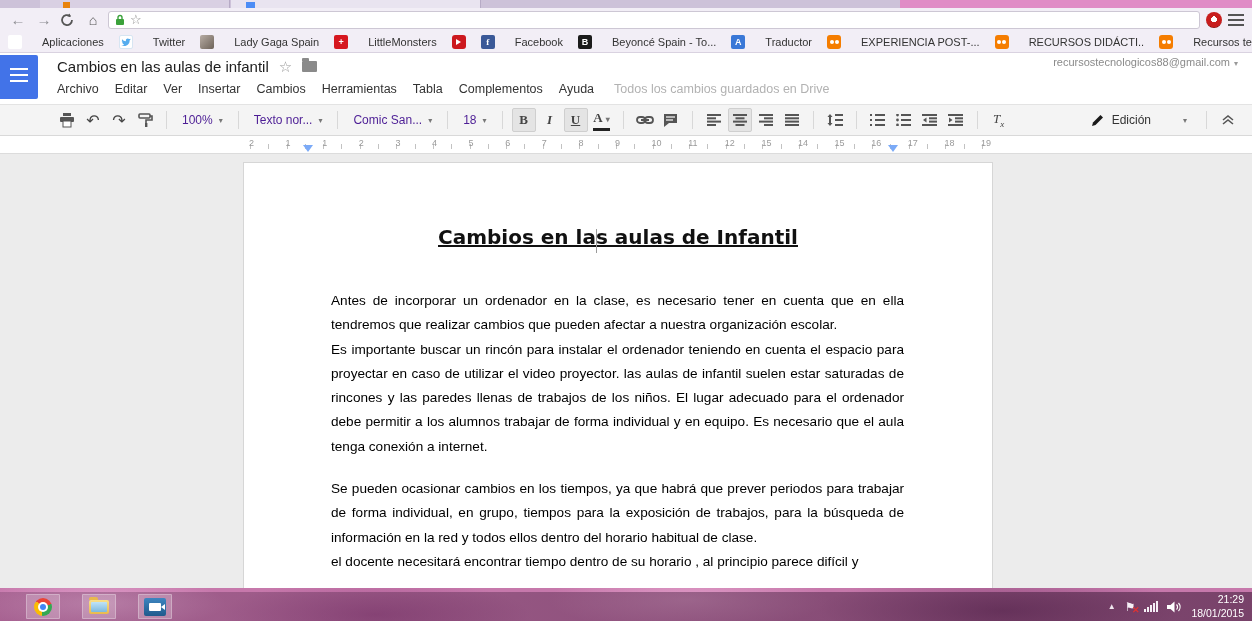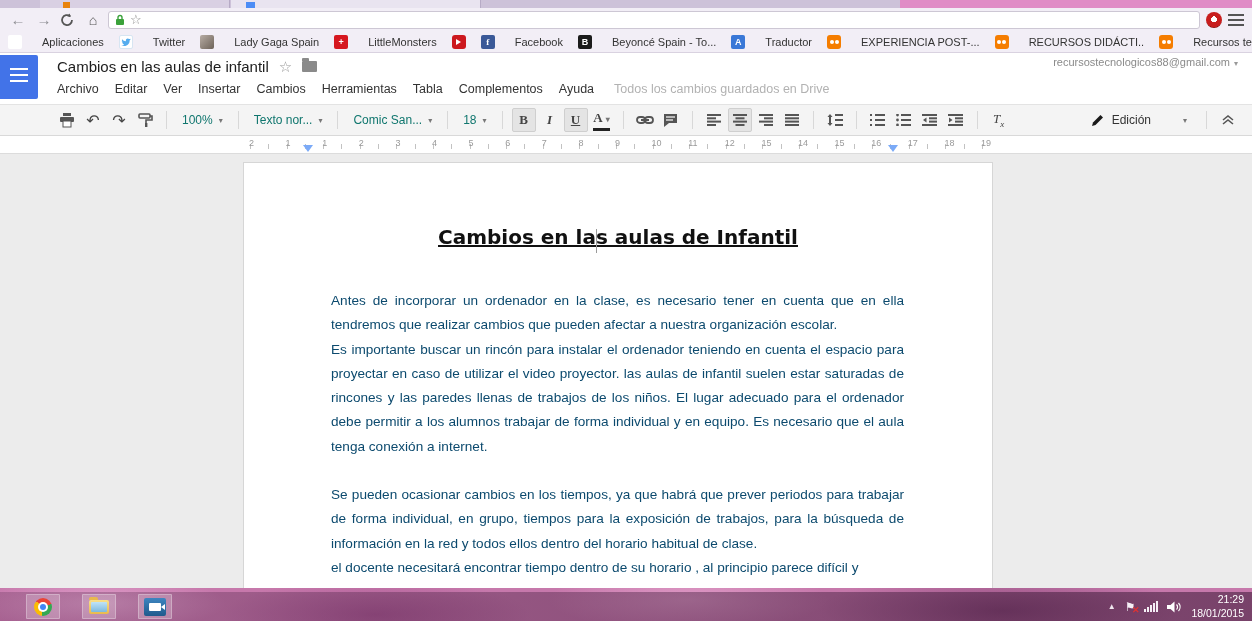--- a/index.html
+++ b/index.html
@@ -62,21 +62,21 @@
   .dh-buttons { position:absolute; right:12px; top:21px; display:flex; gap:8px; }
   .btn { height:26px; padding:0 12px; font-size:12px; font-weight:bold; border-radius:2px; display:flex; align-items:center; gap:6px; }
   .btn.gray { background:linear-gradient(#f8f8f8,#f0f0f0); border:1px solid #d2d2d2; color:#4a4a4a; }
   .btn.blue { background:#4d90fe; border:1px solid #3079ed; color:#fff; }
 
   
   .docstoolbar { position:absolute; left:0; top:104px; width:1252px; height:32px; background:#f4f4f4; border-top:1px solid #e3e3e3; border-bottom:1px solid #d9d9d9; display:flex; align-items:center; padding:0 12px 0 55px; gap:2px; }
   .tb-btn { min-width:24px; height:24px; display:flex; align-items:center; justify-content:center; border:1px solid transparent; border-radius:2px; color:#444; }
   .tb-btn.active { background:#e4e4e4; border-color:#cfcfcf; }
   .tb-sep { width:1px; height:18px; background:#d8d8d8; margin:0 7px; }
-  .tb-dd { display:flex; align-items:center; gap:6px; padding:0 6px; height:24px; font-size:12px; color:#0f766e; }
+  .tb-dd { display:flex; align-items:center; gap:6px; padding:0 6px; height:24px; font-size:12px; color:#4c1d95; }
   .tb-dd::after { content:"▾"; font-size:8px; color:#777; }
   .tb-letter { font-size:13px; font-weight:bold; font-family:"Liberation Serif", serif; }
   .tb-letter.italic { font-style:italic; }
   .tb-letter.underl { text-decoration:underline; }
   .tb-color { position:relative; font-family:"Liberation Serif", serif; font-weight:bold; font-size:13px; padding-bottom:2px; border-bottom:3px solid #222; }
   .tb-color::after { content:"▾"; font-size:8px; color:#777; margin-left:3px; }
   .tb-spacer { flex:1; }
   .mode-dd { display:flex; align-items:center; gap:8px; font-size:12px; color:#333; padding:0 10px; }
   .mode-dd::after { content:"▾"; font-size:8px; color:#777; margin-left:24px; }
   .undo-glyph { font-size:16px; color:#444; font-family:"DejaVu Sans", sans-serif; }
@@ -89,23 +89,23 @@
   .ruler-num { position:absolute; top:2px; font-size:9px; color:#9a9a9a; }
   .indent-marker { position:absolute; top:9px; width:0; height:0; border-left:5px solid transparent; border-right:5px solid transparent; border-top:7px solid #7baaf7; }
   .indent-left { left:303px; }
   .indent-right { left:888px; }
 
   
   .canvas { position:absolute; left:0; top:154px; width:1252px; height:434px; background:#ececec; overflow:hidden; }
   .page { position:absolute; left:243px; top:8px; width:750px; height:520px; background:#fff; border:1px solid #d6d6d6; }
   .doc-title { margin-top:62px; text-align:center; font-family:"DejaVu Sans", sans-serif; font-size:20px; font-weight:bold; text-decoration:underline; color:#111; }
   .caret { position:absolute; left:352px; top:66px; width:1px; height:24px; background:#9a9a9a; }
-  .doc-body { margin:40px 88px 0 87px; font-size:13.6px; line-height:24.3px; color:#0c4a6e; text-align:justify; }
+  .doc-body { margin:40px 88px 0 87px; font-size:13.6px; line-height:24.3px; color:#000000; text-align:justify; }
   .doc-body p { margin:0; }
-  .doc-body p.gap { margin-top:24px; }
+  .doc-body p.gap { margin-top:18px; }
 
   
   .desk { position:absolute; left:0; top:588px; width:1252px; height:38px;
     background:#c678ab;
     background-image:
       radial-gradient(ellipse 180px 40px at 8% 40%, #e2a2cd 0%, rgba(226,162,205,0) 70%),
       radial-gradient(ellipse 220px 50px at 30% 70%, #a75590 0%, rgba(167,85,144,0) 70%),
       radial-gradient(ellipse 200px 45px at 55% 30%, #e09bc7 0%, rgba(224,155,199,0) 70%),
       radial-gradient(ellipse 260px 55px at 80% 60%, #8e4a7c 0%, rgba(142,74,124,0) 70%);
   }

